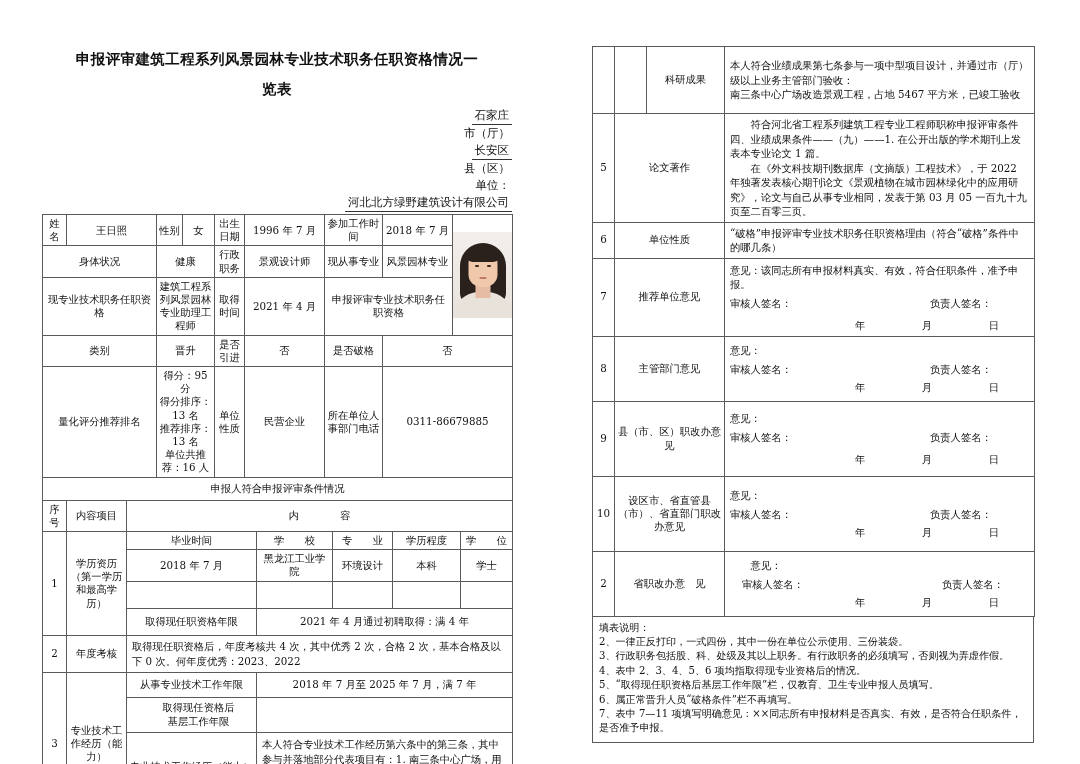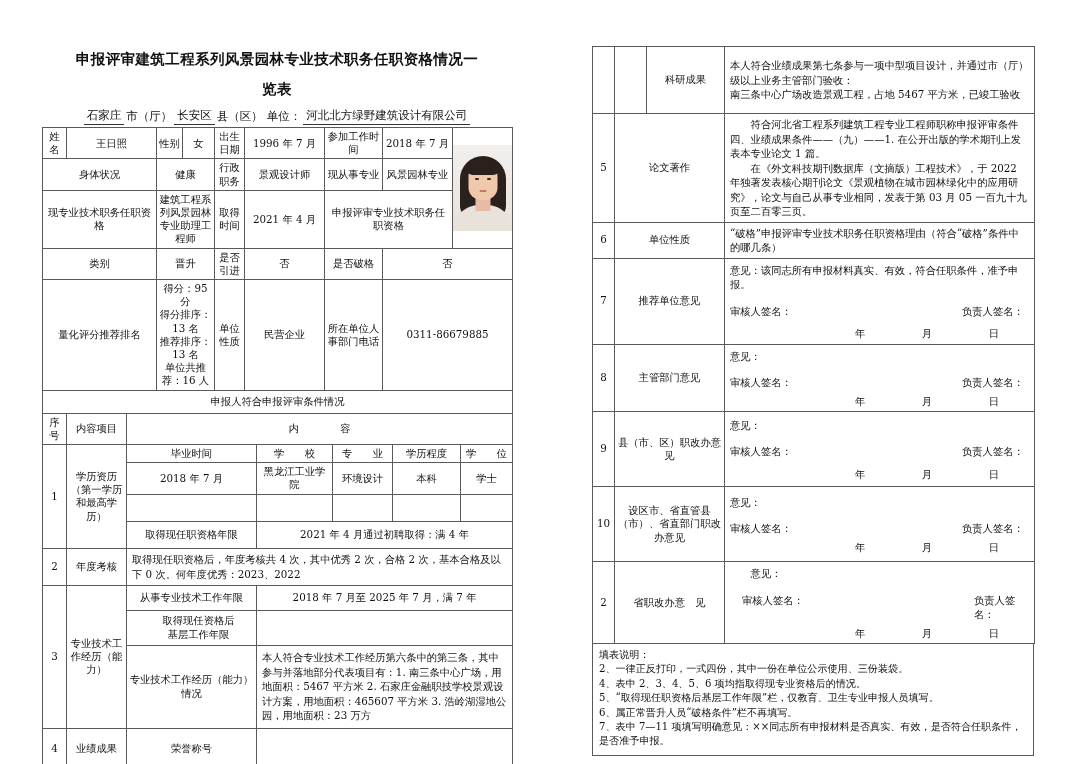--- a/index.html
+++ b/index.html
@@ -17,20 +17,21 @@
   .title{
     text-align:center;font-size:14.5px;font-weight:bold;
     line-height:30px;letter-spacing:.4px;
     font-family:"DejaVu Sans","Liberation Sans",sans-serif;
   }
   .title .l2{display:block;}
   .subline{
     display:flex;justify-content:center;align-items:flex-end;
     font-size:11.5px;line-height:17px;margin-top:3px;margin-bottom:2px;
     white-space:nowrap;
+    flex-direction:column;
   }
   .subline .u{border-bottom:1px solid #333;padding:0 3px;}
   .subline .g{padding:0 2px;}
 
   table{border-collapse:collapse;table-layout:fixed;width:100%;}
   td{
     border:1px solid #5a5a5a;
     font-size:10.3px;line-height:13.2px;
     text-align:center;vertical-align:middle;
     padding:2px 2px;
@@ -61,21 +62,21 @@
 
   
   .right-pane{position:absolute;left:592px;top:46px;width:442px;}
   .note-box{
     border:1px solid #5a5a5a;border-top:none;
     font-size:10.1px;line-height:14.4px;text-align:left;
     padding:4px 6px 6px 6px;
   }
   .note-box .hd{margin-bottom:0px;}
   .note-box p{margin:0;}
-  .sig-line{display:flex;margin-top:12px;gap:32px;}
+  .sig-line{display:flex;margin-top:4px;}
   .sig-line .s1{width:200px;}
   .sig-line .s2{flex:1;}
   .ymd{text-align:right;padding-right:18px;margin-top:8px;letter-spacing:12px;}
   .ymd2{text-align:right;padding-right:18px;margin-top:4px;letter-spacing:12px;}
   .op{margin-top:1px;}
 </style>
 </head>
 <body>
 
 <div class="page">
@@ -338,20 +339,21 @@
           </div>
           <div class="ymd2">年　　月　　日</div>
         </td>
       </tr>
     </tbody>
       </table>
 
     <div class="note-box">
       <p class="hd">填表说明：</p>
       <p>2、一律正反打印，一式四份，其中一份在单位公示使用、三份装袋。</p>
+      <p>3、行政职务包括股、科、处级及其以上职务。有行政职务的必须填写，否则视为弄虚作假。</p>
       <p>4、表中 2、3、4、5、6 项均指取得现专业资格后的情况。</p>
       <p>5、“取得现任职资格后基层工作年限”栏，仅教育、卫生专业申报人员填写。</p>
       <p>6、属正常晋升人员“破格条件”栏不再填写。</p>
       <p>7、表中 7—11 项填写明确意见：××同志所有申报材料是否真实、有效，是否符合任职条件，是否准予申报。</p>
     </div>
   </div>
 
 </div>
 
 </body></html>

